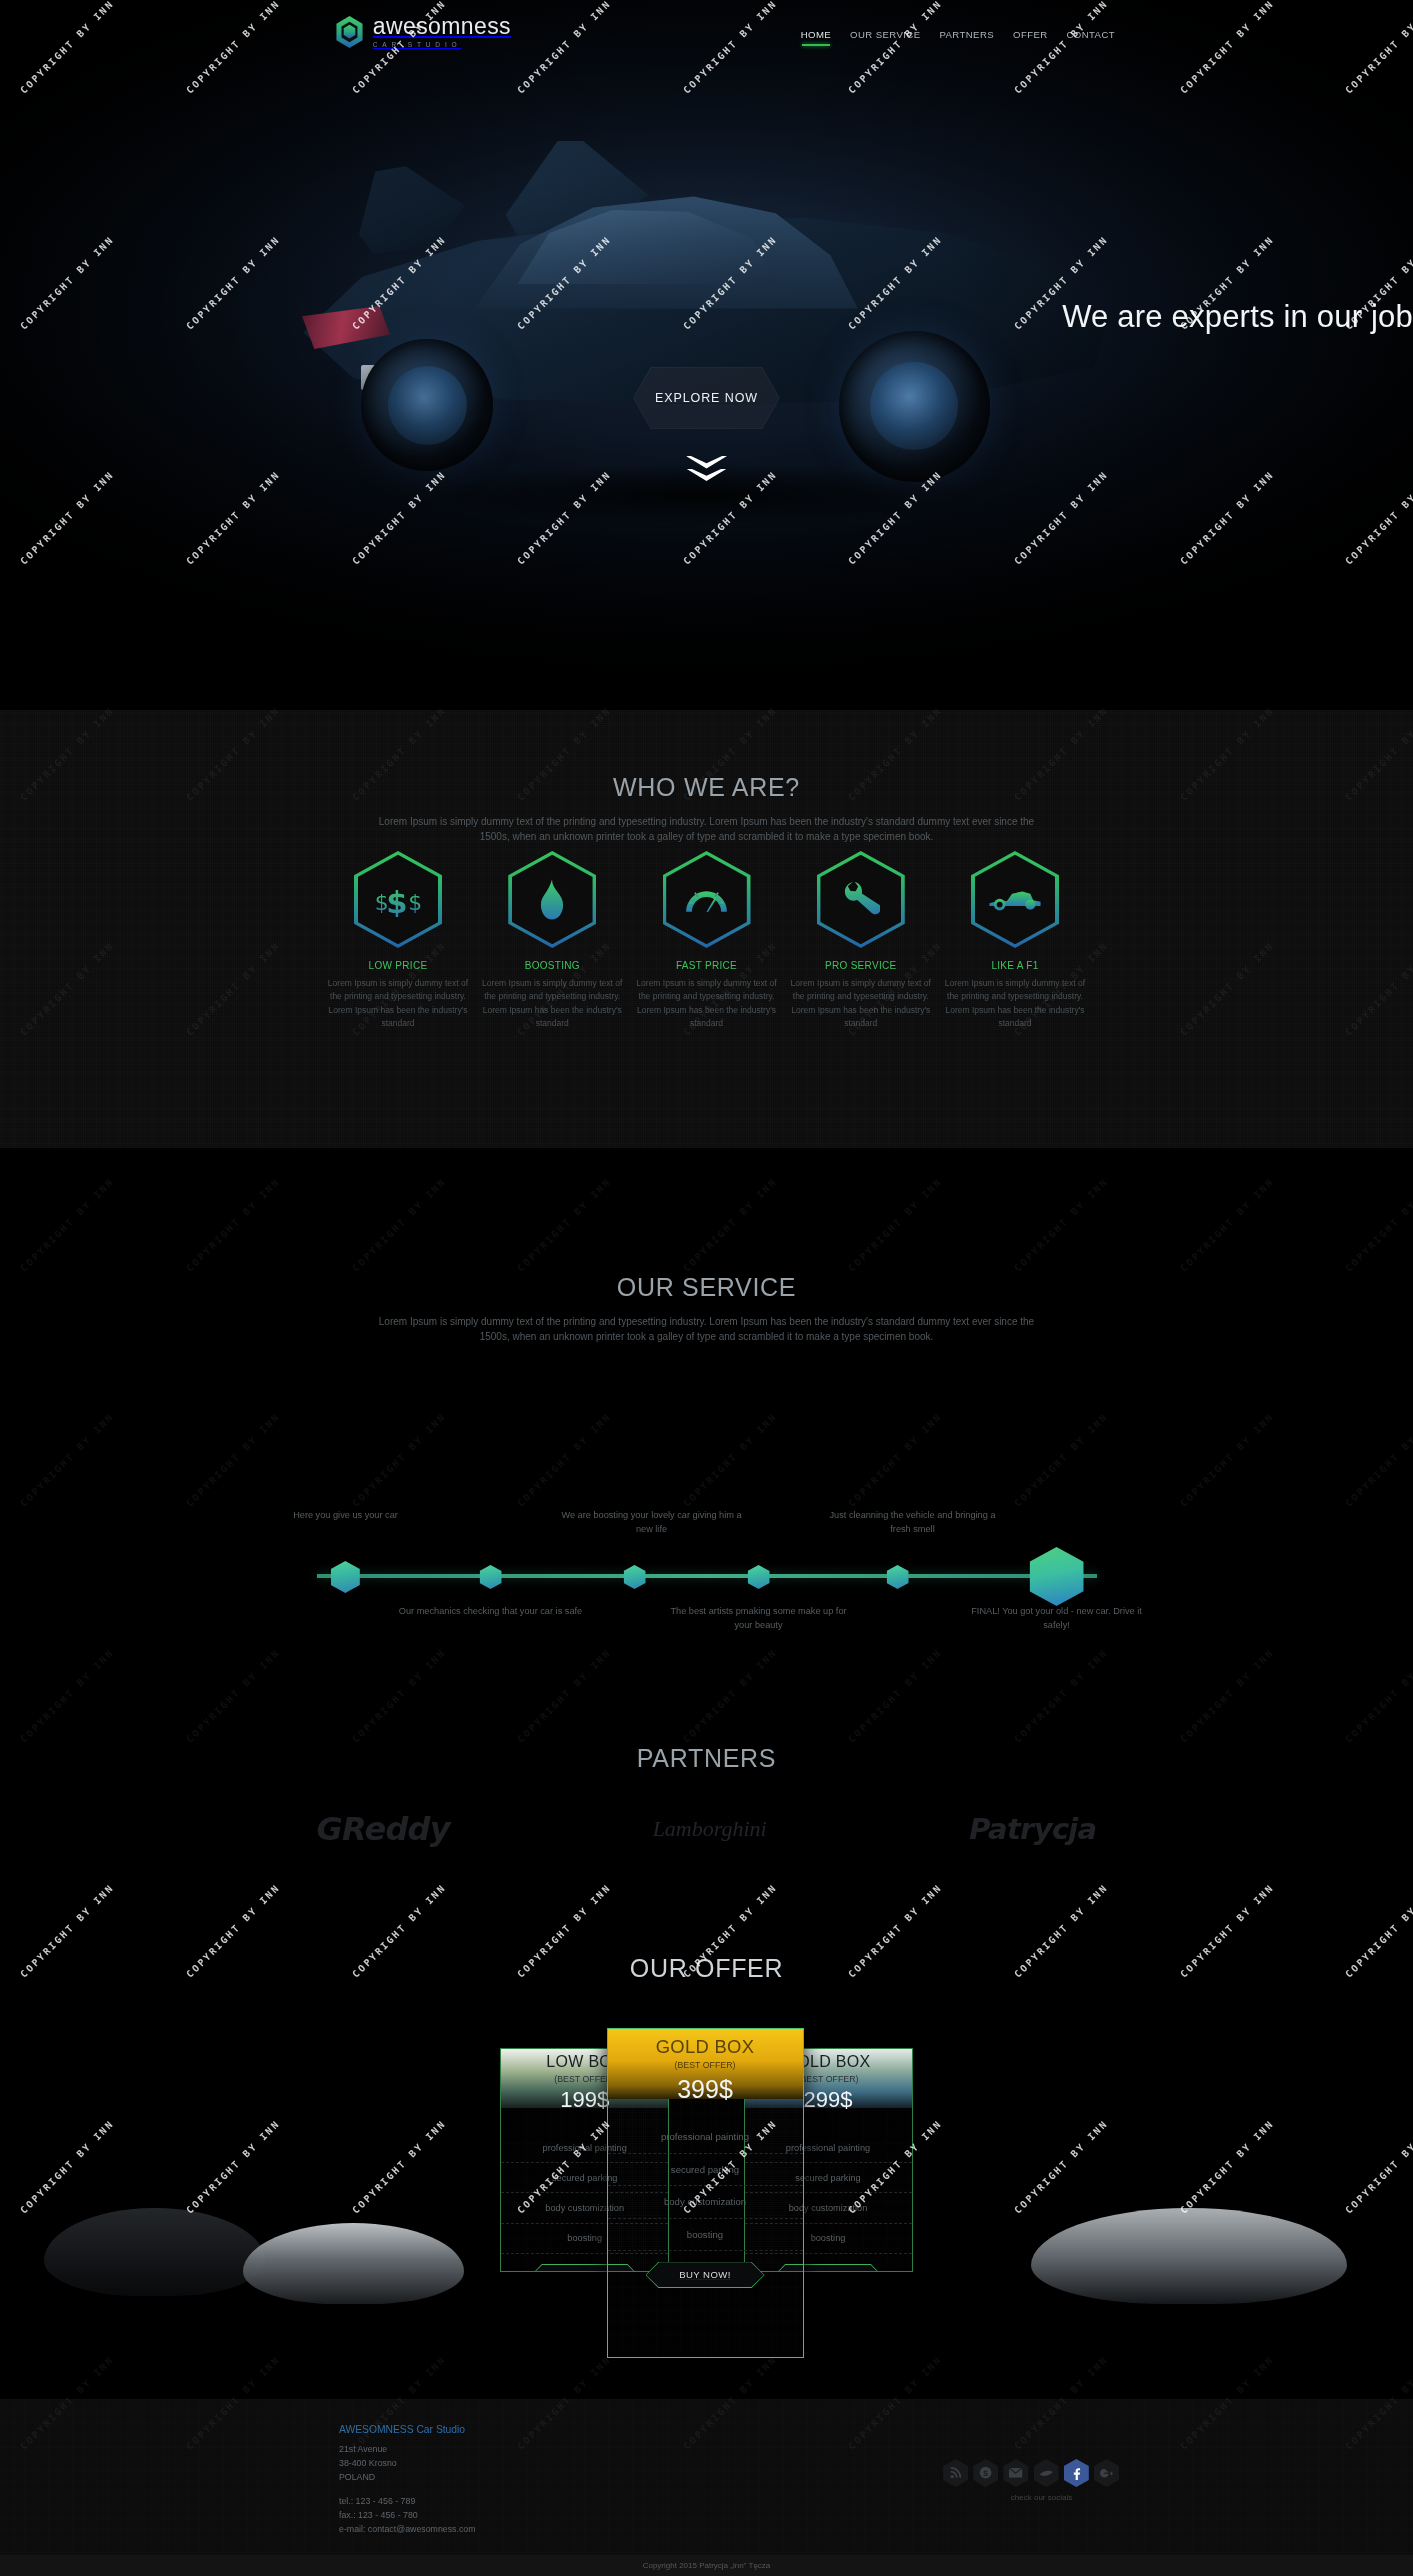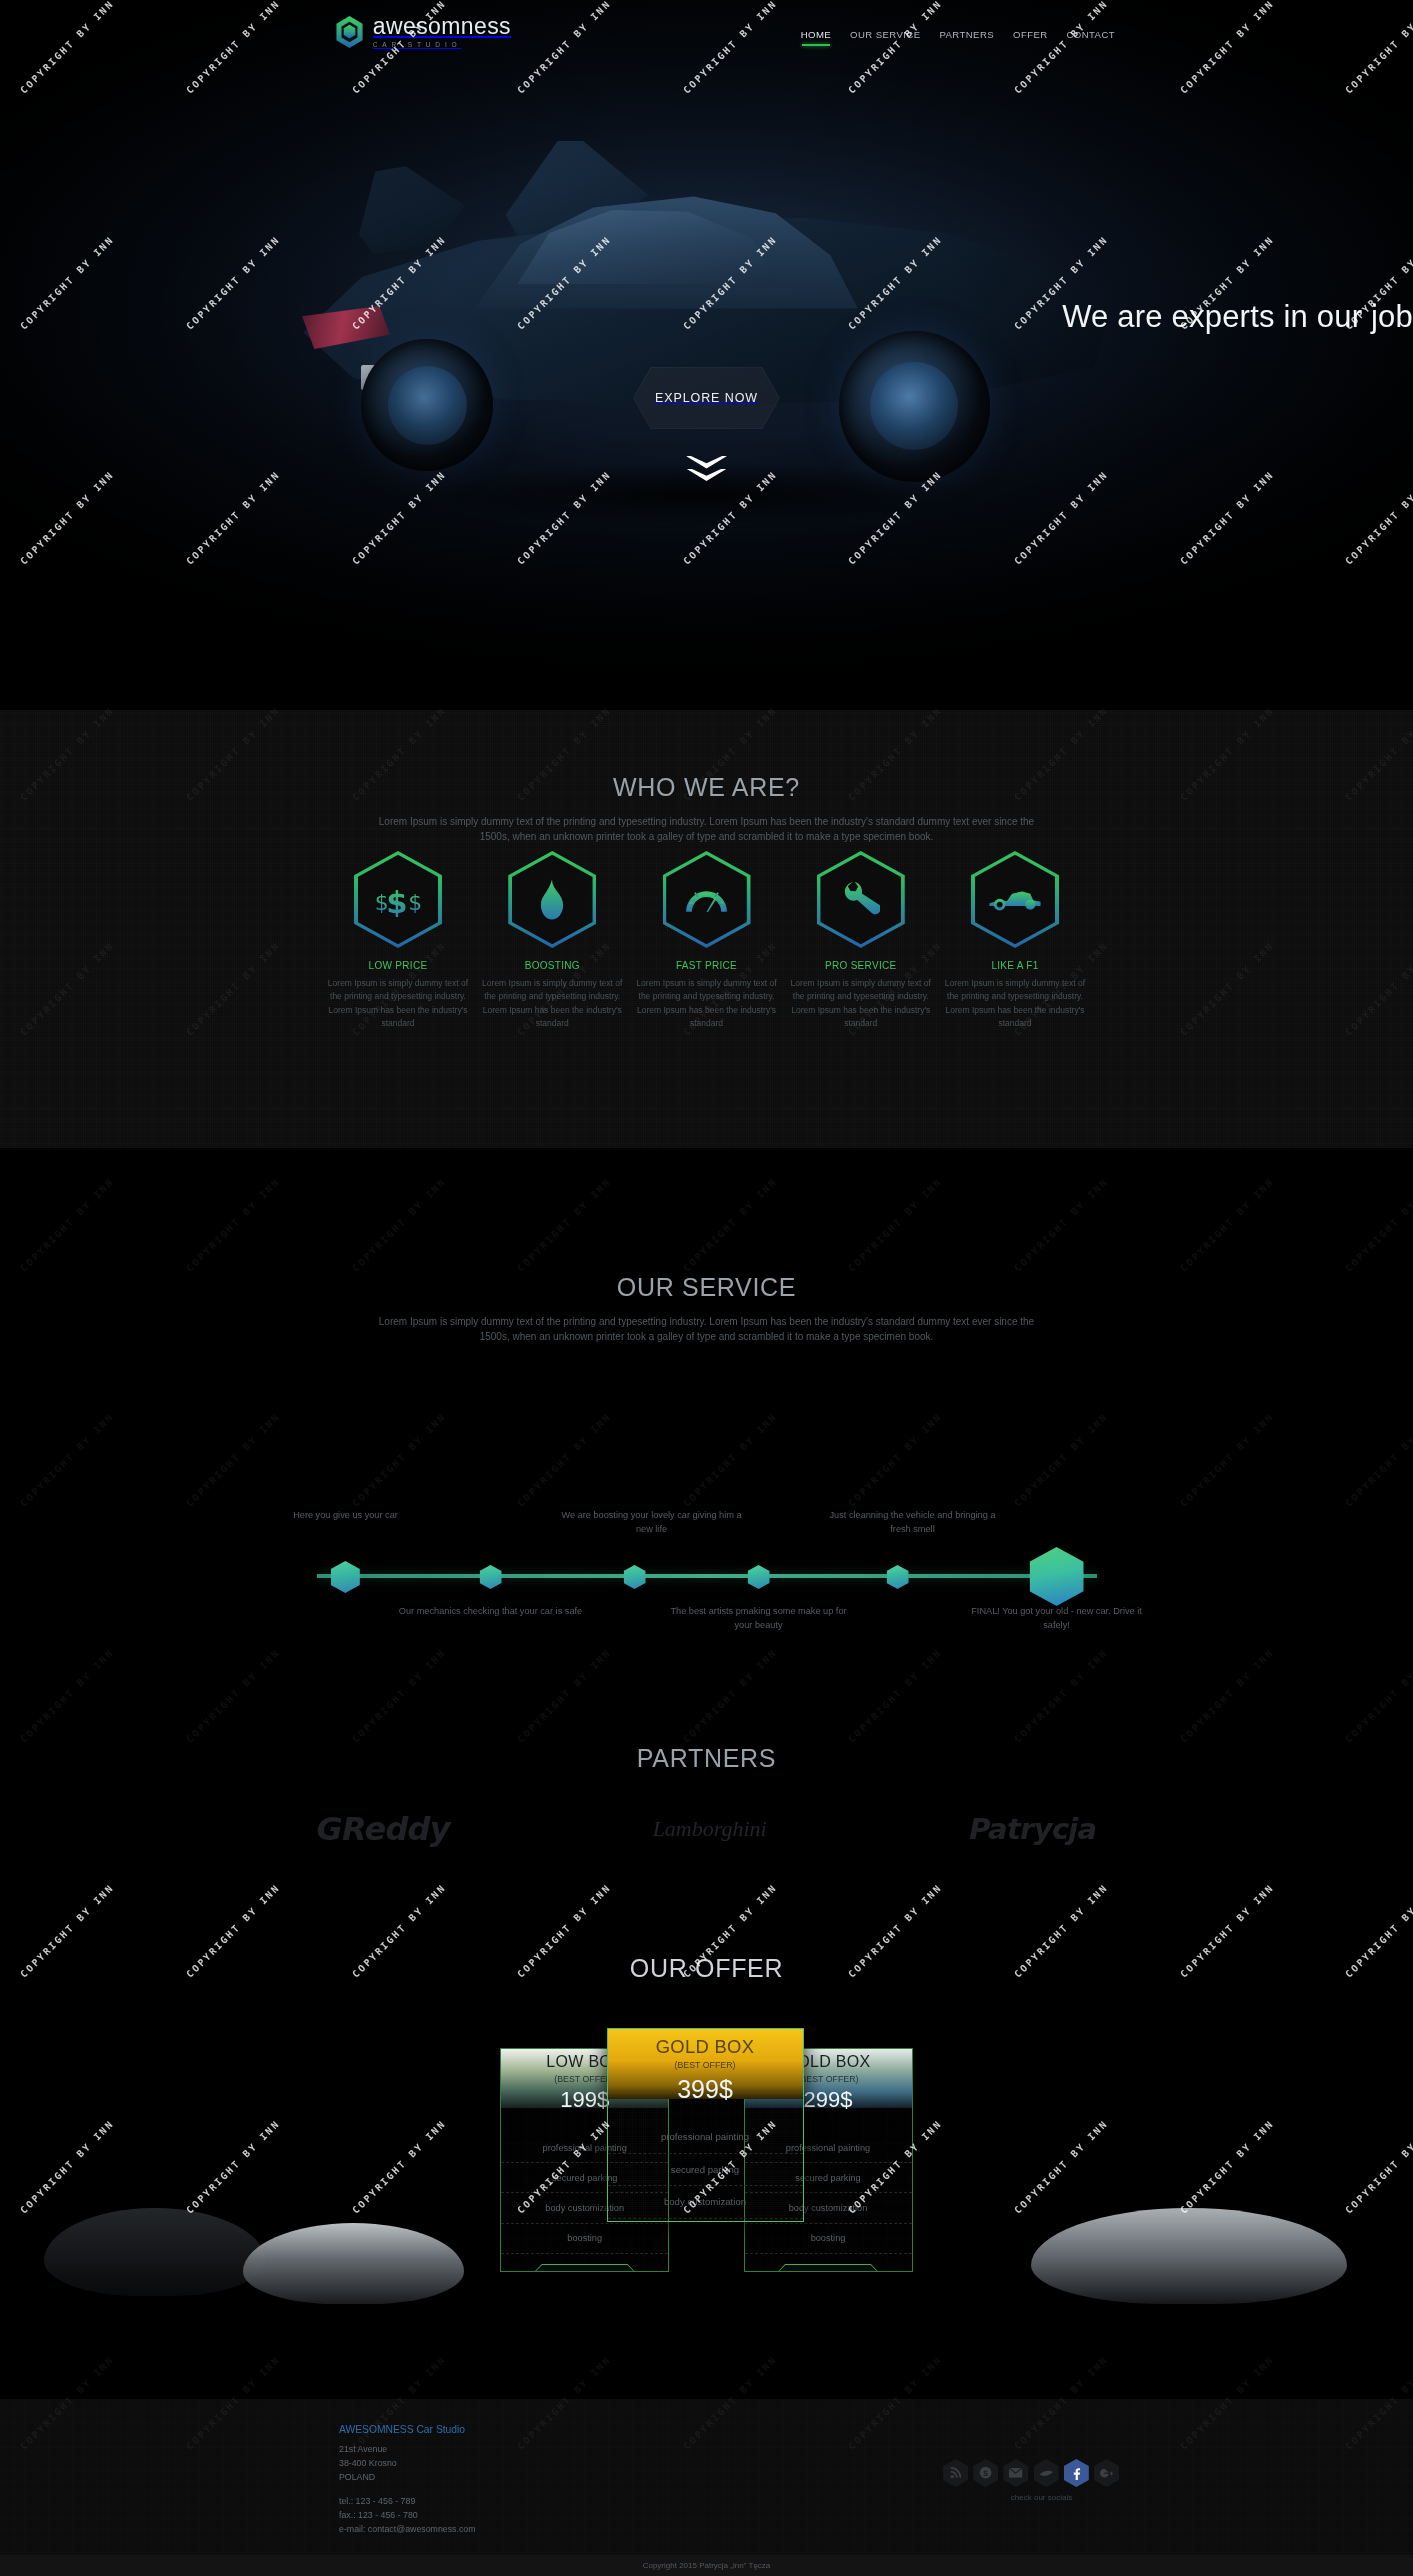--- a/index.html
+++ b/index.html
@@ -190,21 +190,21 @@
   .card li { text-align:center; font-size:9.2px; color:#5a6166; padding:9.6px 0;
      border-bottom:0.7px dashed #23272a; }
   .buy { margin:10.3px auto 0; width:110px; height:25px; position:relative;
      display:flex; align-items:center; justify-content:center; }
   .buy .hx { position:absolute; inset:0;
      clip-path:polygon(11% 0, 89% 0, 100% 50%, 89% 100%, 11% 100%, 0 50%); background:#3fae5a; }
   .buy .hx-in { position:absolute; inset:0.7px;
      clip-path:polygon(11% 0, 89% 0, 100% 50%, 89% 100%, 11% 100%, 0 50%); background:#0a0b0c; }
   .buy span { position:relative; z-index:2; font-size:9.6px; color:#d8dde1; letter-spacing:0.4px; }
 
-  .card.gold { left:121px; top:0; width:197px; height:194px; border:0.7px solid #49c16a;
+  .card.gold { left:121px; top:0; width:197px; height:330px; border:0.7px solid #49c16a;
      box-shadow:0 0 17.7px rgba(0,0,0,.8); z-index:5; }
   .card.gold .hdr { height:70px; background:linear-gradient(180deg,#f5c518 0%,#e3a90d 45%,#8a6708 80%,#2a2205 100%); }
   .card.gold .t { font-size:18.4px; color:#5a4505; top:7.4px; }
   .card.gold .so { top:31px; color:#4a3a06; }
   .card.gold .price { top:46px; font-size:25px; }
   .card.gold ul { margin-top:22px; }
   .card.gold li { font-size:9.6px; padding:10.3px 0; }
   .card.gold .buy { width:119px; height:26.5px; }
 
   

